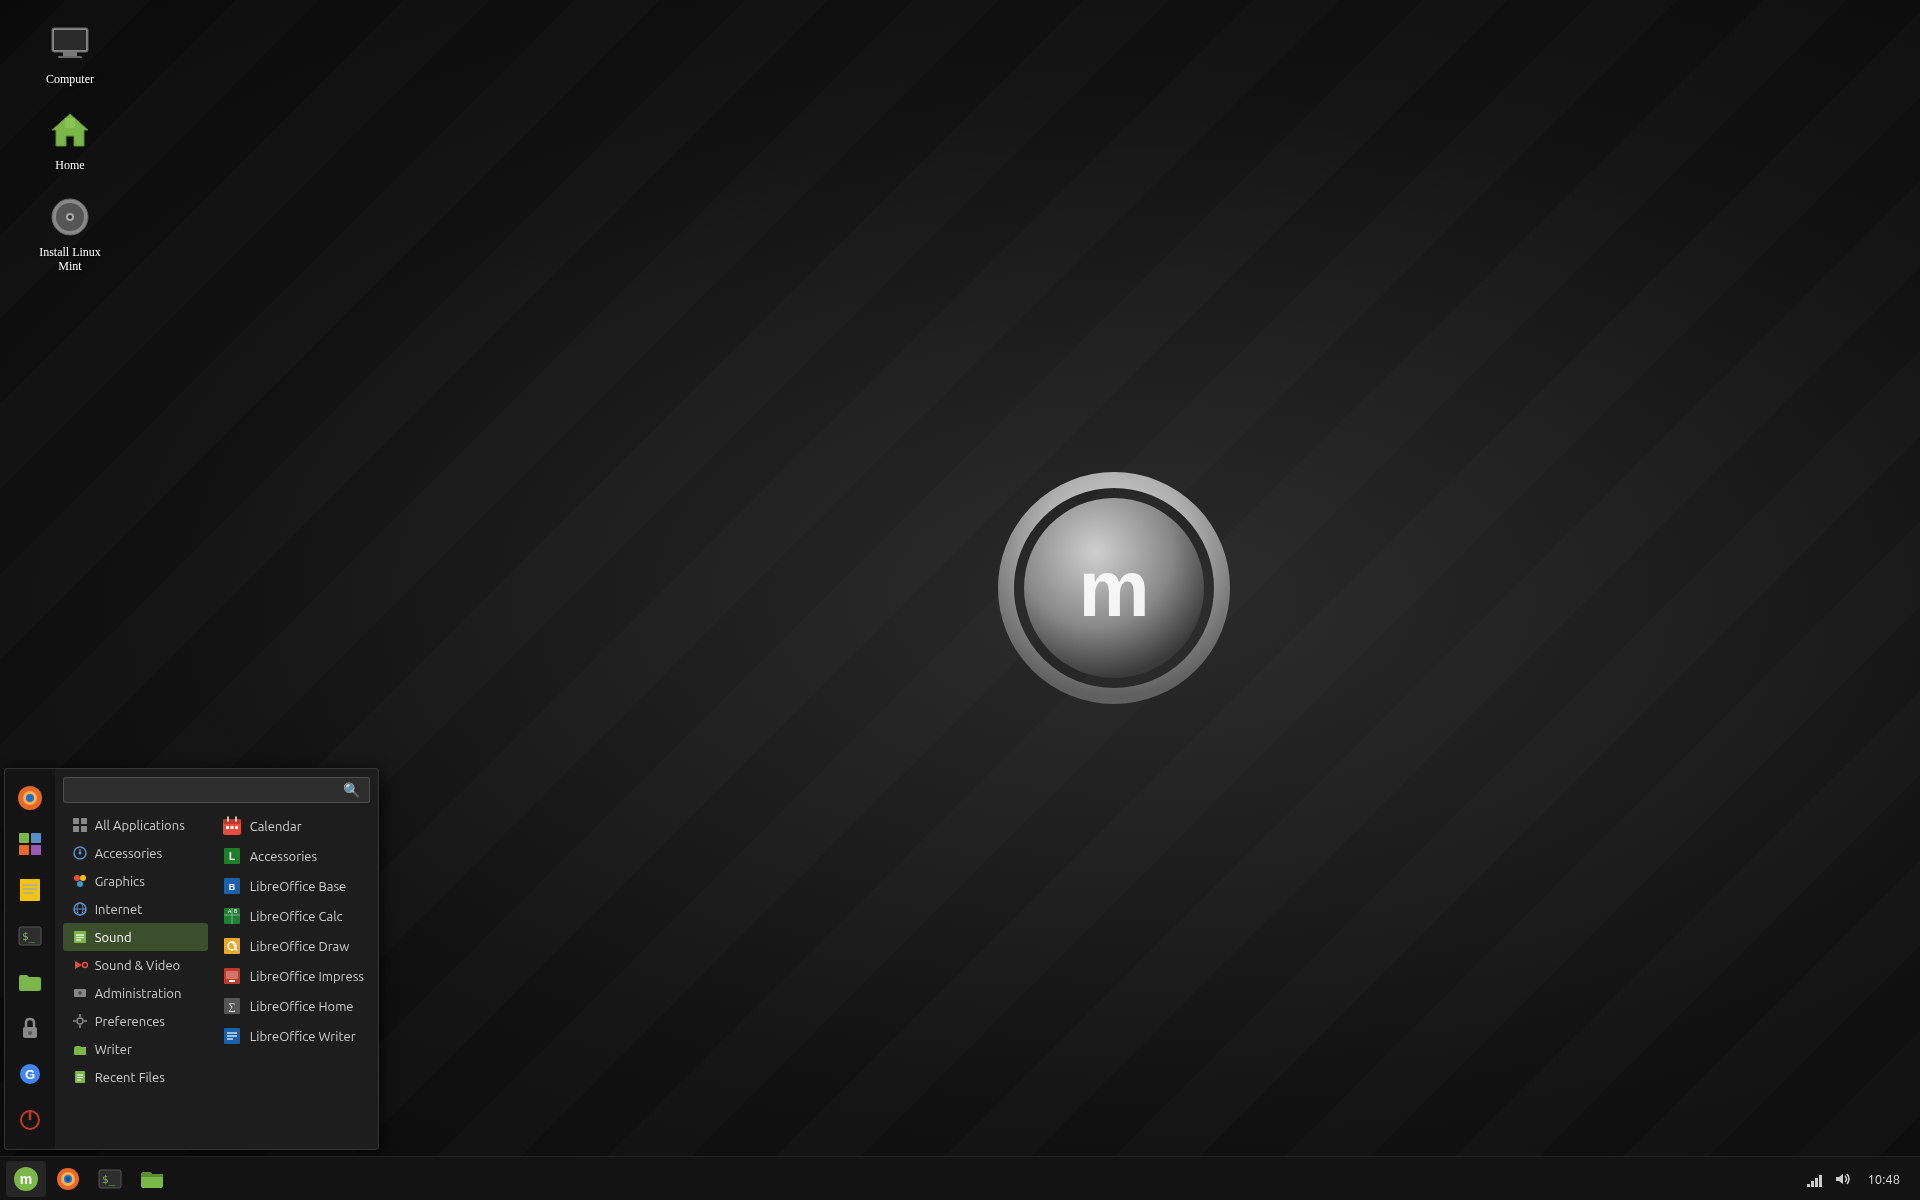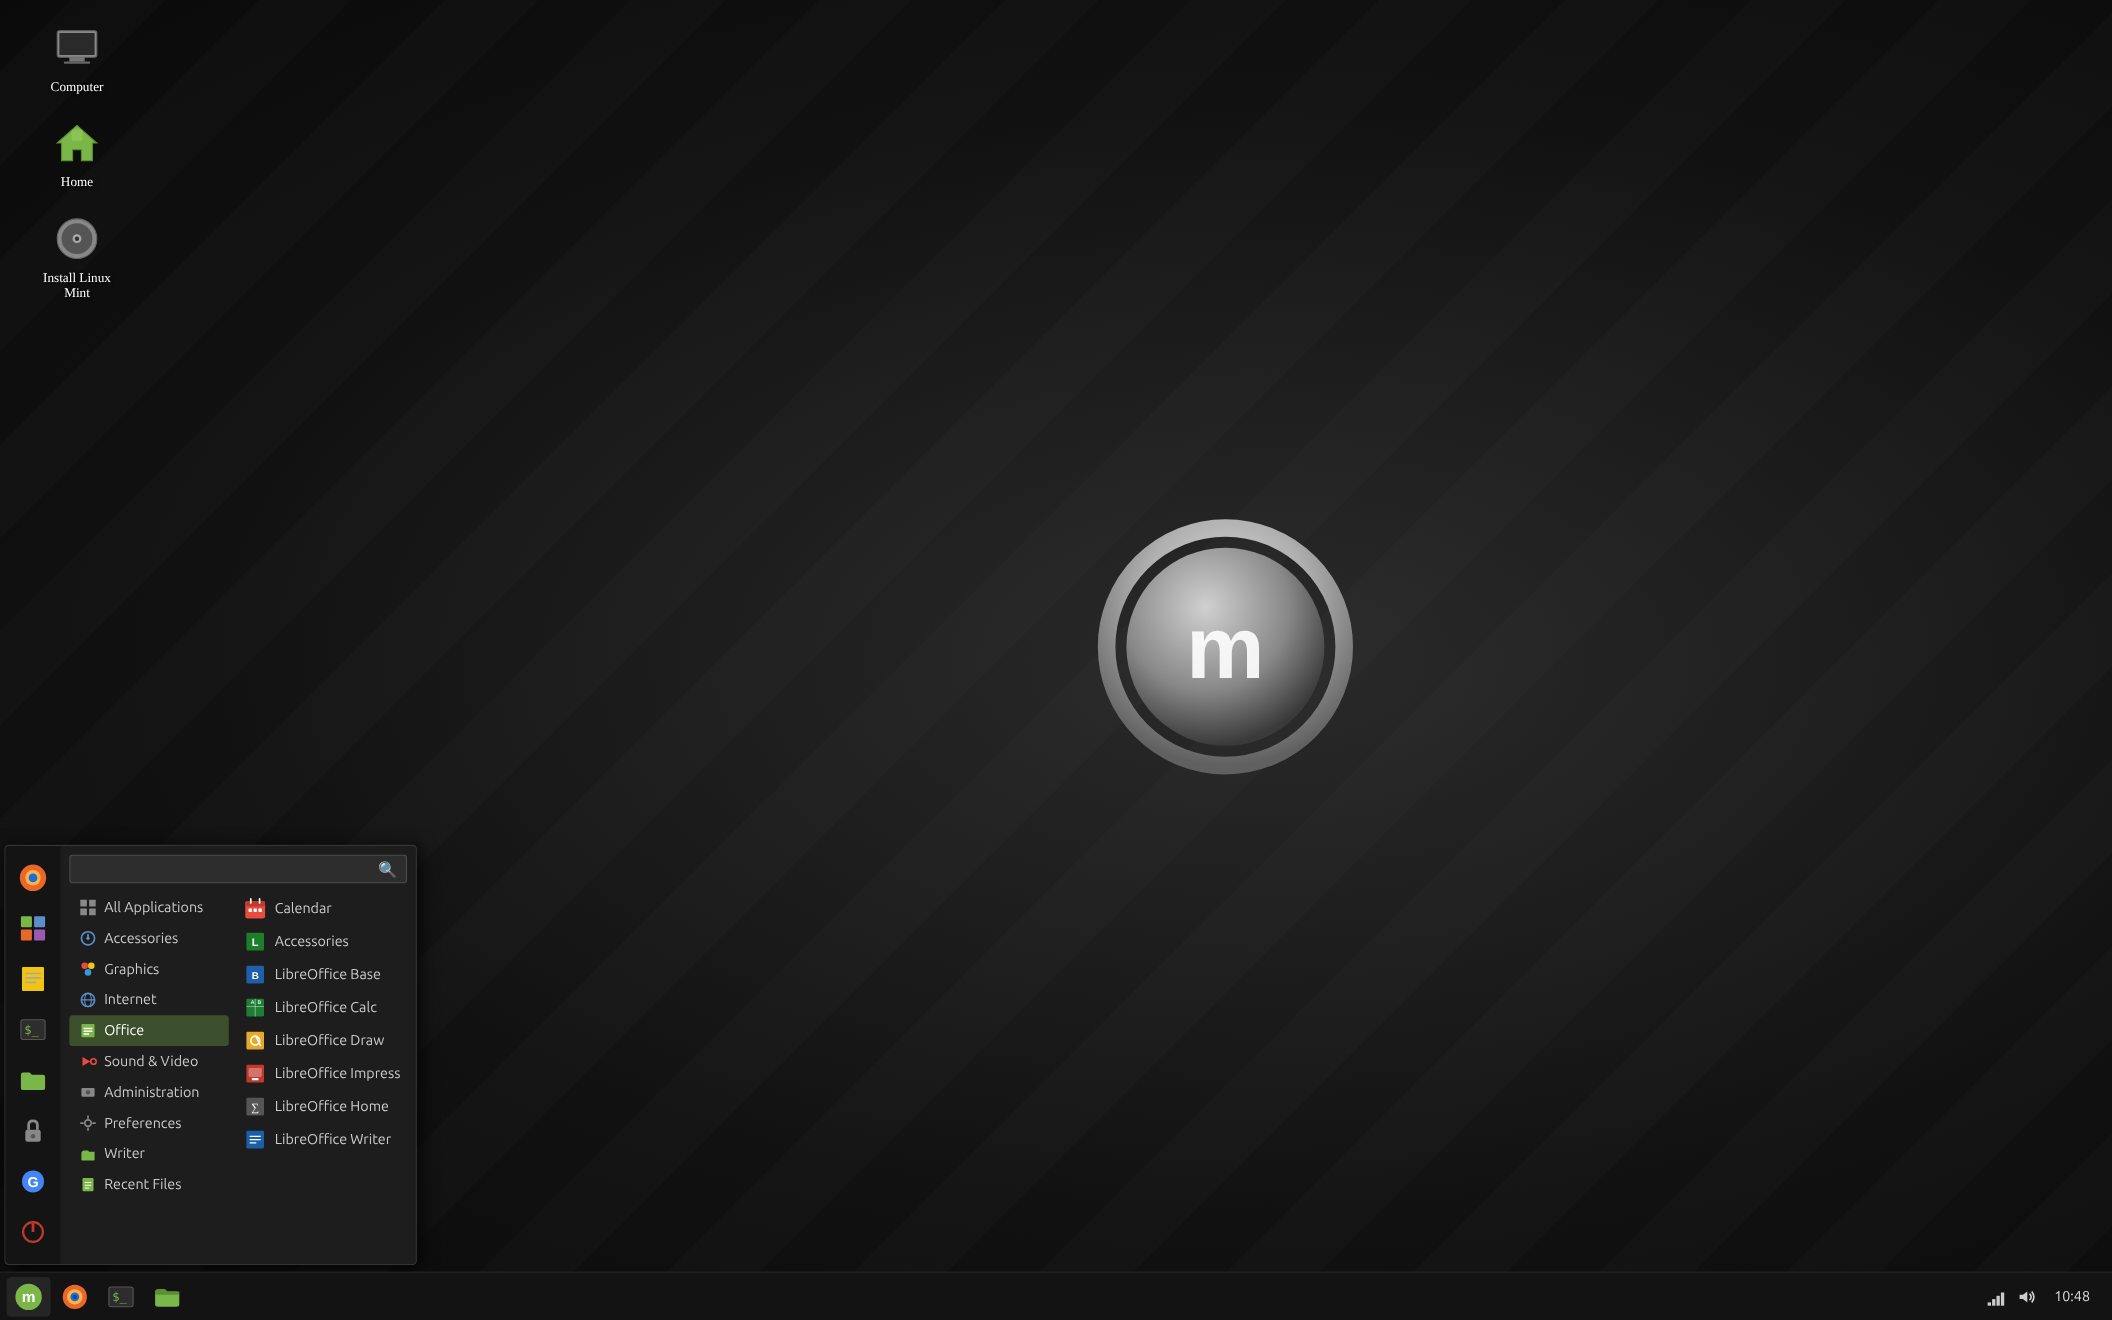--- a/index.html
+++ b/index.html
@@ -466,21 +466,21 @@
 
           <div class="menu-cat-item active">
             <span class="cat-icon">
               <svg width="16" height="16" viewBox="0 0 16 16">
                 <rect x="2" y="2" width="12" height="12" rx="1" fill="#7ab648"></rect>
                 <line x1="4" y1="6" x2="12" y2="6" stroke="white" stroke-width="1.2"></line>
                 <line x1="4" y1="8.5" x2="12" y2="8.5" stroke="white" stroke-width="1.2"></line>
                 <line x1="4" y1="11" x2="9" y2="11" stroke="white" stroke-width="1.2"></line>
               </svg>
             </span>
-            <span>Office</span>
+            <span>Sound</span>
           </div>
 
           <div class="menu-cat-item">
             <span class="cat-icon">
               <svg width="16" height="16" viewBox="0 0 16 16">
                 <polygon points="3,4 3,12 10,8" fill="#e74c3c"></polygon>
                 <circle cx="13" cy="8" r="2.5" fill="none" stroke="#e74c3c" stroke-width="1.5"></circle>
               </svg>
             </span>
             <span>Sound &amp; Video</span>

